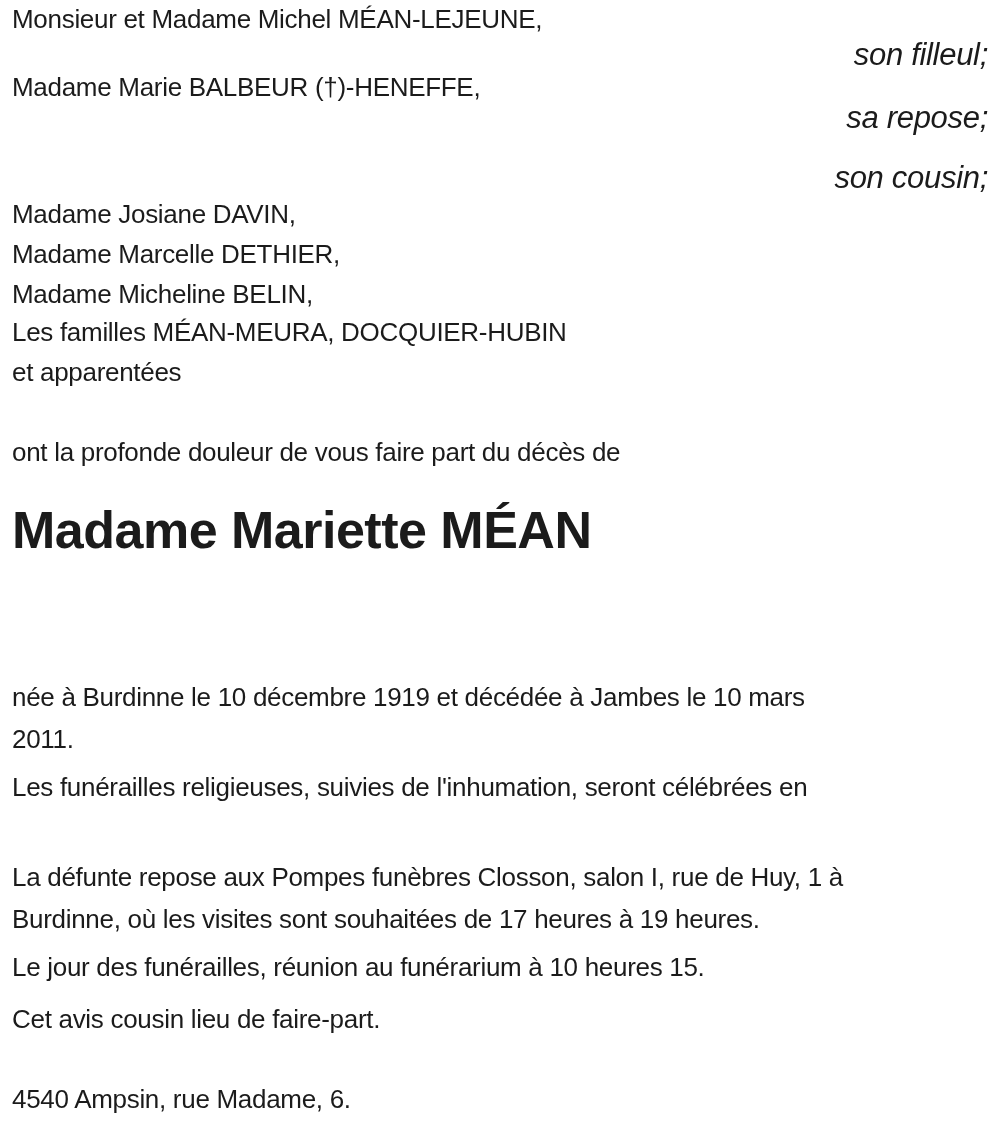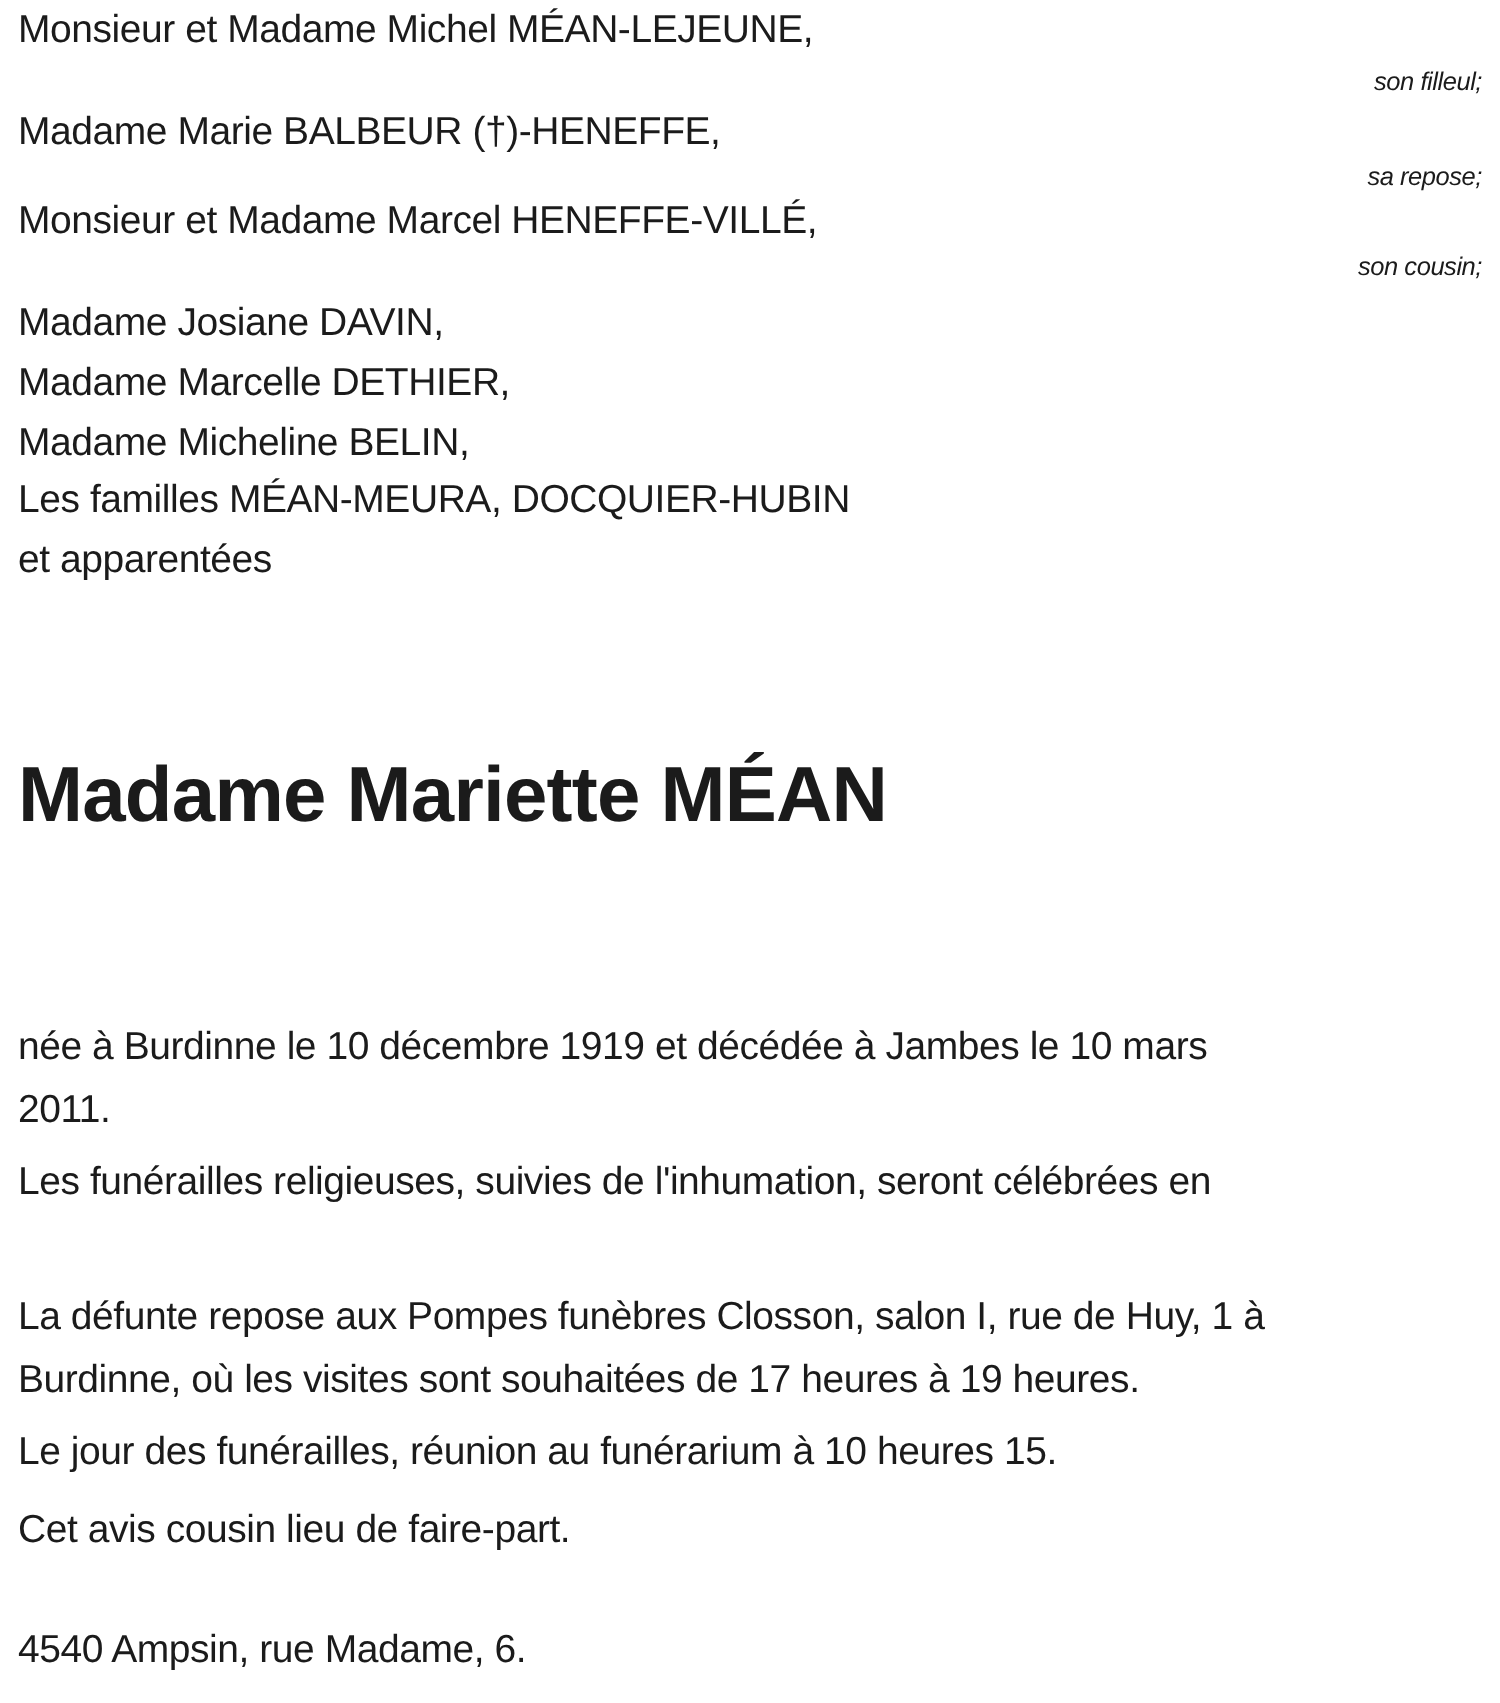--- a/index.html
+++ b/index.html
@@ -28,50 +28,50 @@
     line-height: 30px;
     letter-spacing: -0.3px;
     white-space: pre;
     color: #1b1b1b;
     text-align: center;
   }
   .role {
     left: auto;
     right: 12px;
     font-style: italic;
-    font-size: 17px;
+    font-size: 31px;
     text-align: right;
   }
   .title {
     font-size: 52px;
     line-height: 50px;
     font-weight: 700;
     letter-spacing: -0.5px;
   }
 </style>
 </head>
 <body>
 
 <div class="doc">
 
   <div class="line" style="top:4px">Monsieur et Madame Michel MÉAN-LEJEUNE,</div>
   <div class="line role" style="top:40px">son filleul;</div>
 
   <div class="line" style="top:72px">Madame Marie BALBEUR (†)-HENEFFE,</div>
   <div class="line role" style="top:103px">sa repose;</div>
 
-  <div class="line" style="top:131px">Monsieur et Madame Marcel HENEFFE-VILLÉ,</div>
   <div class="line role" style="top:163px">son cousin;</div>
 
   <div class="line" style="top:199px">Madame Josiane DAVIN,</div>
   <div class="line" style="top:239px">Madame Marcelle DETHIER,</div>
   <div class="line" style="top:279px">Madame Micheline BELIN,</div>
   <div class="line" style="top:317px">Les familles MÉAN-MEURA, DOCQUIER-HUBIN</div>
   <div class="line" style="top:357px">et apparentées</div>
 
+  <div class="line" style="top:437px">ont la profonde douleur de vous faire part du décès de</div>
 
   <div class="line title" style="top:505px">Madame Mariette MÉAN</div>
 
 
   <div class="line" style="top:682px">née à Burdinne le 10 décembre 1919 et décédée à Jambes le 10 mars</div>
   <div class="line" style="top:724px">2011.</div>
 
   <div class="line" style="top:772px">Les funérailles religieuses, suivies de l'inhumation, seront célébrées en</div>
 
   <div class="line" style="top:862px">La défunte repose aux Pompes funèbres Closson, salon I, rue de Huy, 1 à</div>

